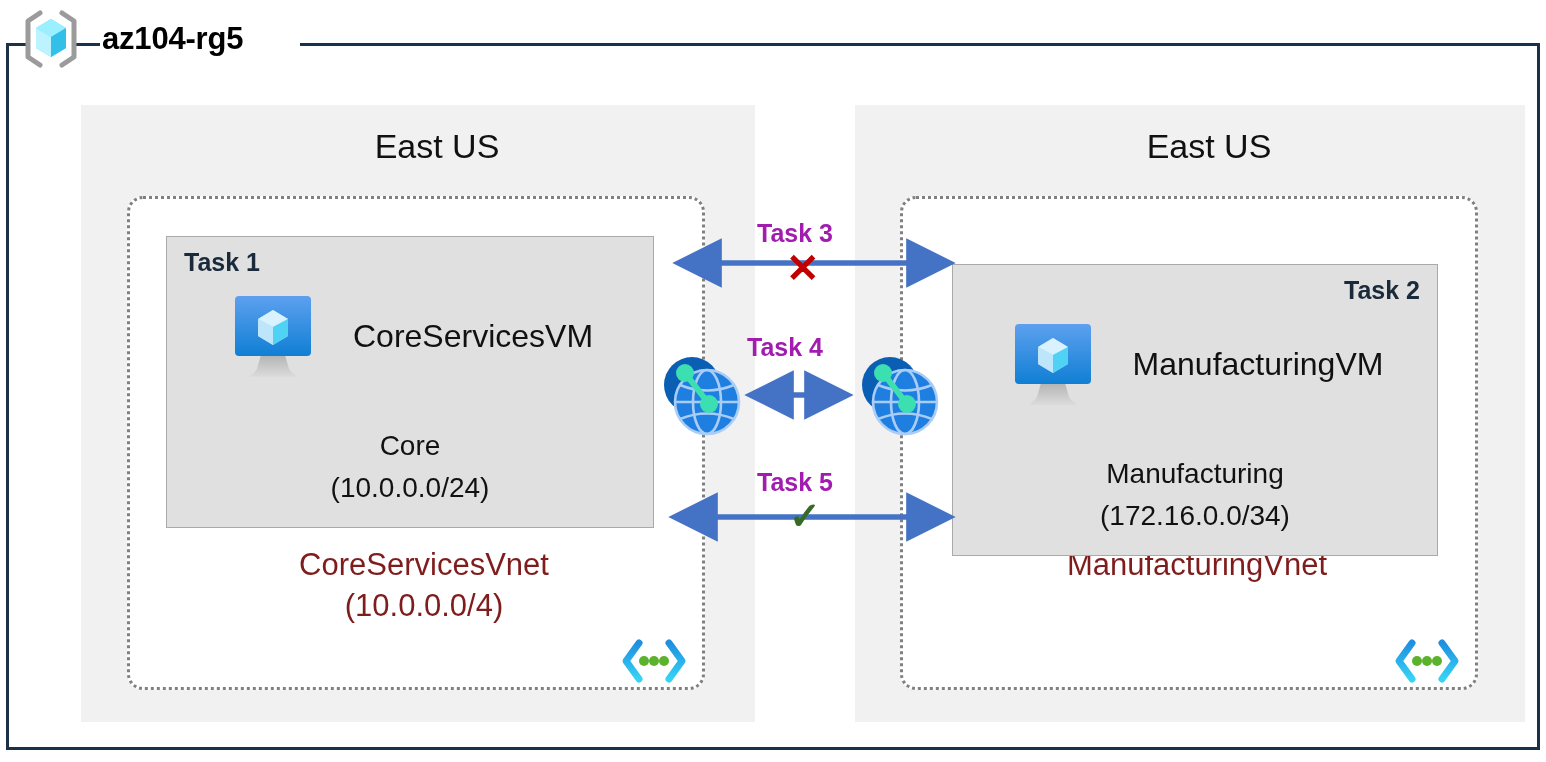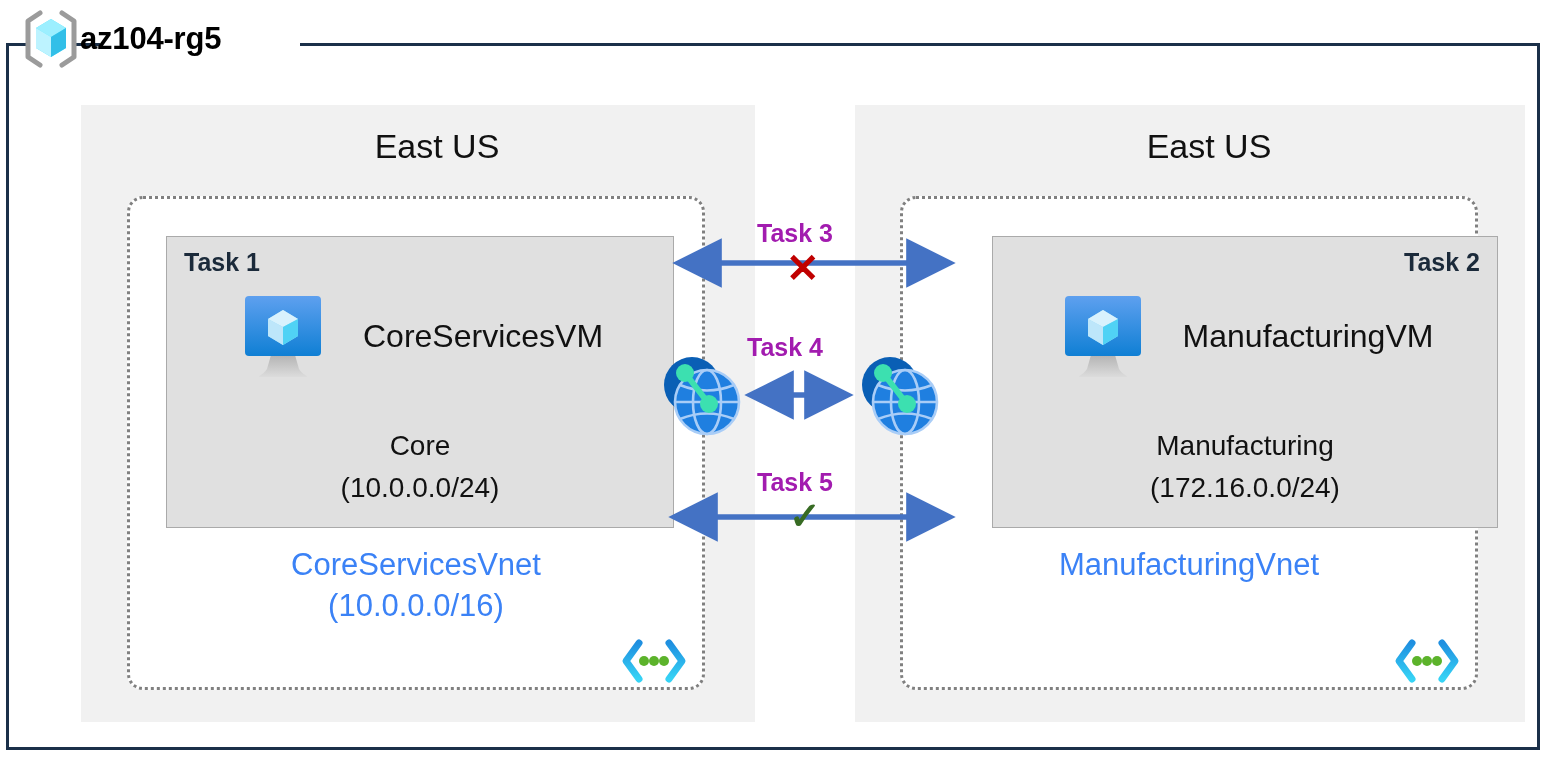--- a/index.html
+++ b/index.html
@@ -68,21 +68,21 @@
     background: #1b3049;
   }
 
   
   .rg-header {
     position: absolute;
     left: 22px;
     top: 8px;
     display: flex;
     align-items: center;
-    gap: 0;
+    gap: 22px;
   }
   .rg-icon {
     width: 58px;
     height: 62px;
     display: block;
   }
   .rg-title {
     font-size: 31px;
     font-weight: bold;
     color: #000000;
@@ -119,49 +119,48 @@
     border-radius: 16px;
     background: #ffffff;
     top: 196px;
     height: 488px;
   }
   .vnet-left  { left: 127px; width: 572px; }
   .vnet-right { left: 900px; width: 572px; }
 
   .vnet-caption {
     position: absolute;
-    left: 0;
+    left: 8px;
     width: 100%;
     top: 345px;
     text-align: center;
     font-size: 31px;
     line-height: 41px;
-    color: #3b82f6;
+    color: #7f1d1d;
   }
 
   
   .vnet-corner-icon {
     position: absolute;
     right: 14px;
     bottom: 2px;
     width: 68px;
     height: 48px;
   }
 
   
   .subnet {
     position: absolute;
     background: #e0e0e0;
     border: 1px solid #aaaaaa;
     top: 236px;
     height: 290px;
-    padding-left: 20px;
   }
   .subnet-left  { left: 166px; width: 486px; }
-  .subnet-right { left: 992px; width: 484px; }
+  .subnet-right { left: 952px; width: 484px; margin-top: 28px; }
 
   .task-tag {
     position: absolute;
     top: 11px;
     font-size: 25px;
     font-weight: bold;
     color: #1b2a3a;
   }
   .task-tag-left  { left: 17px; }
   .task-tag-right { right: 17px; }
@@ -275,21 +274,21 @@
     <div class="rg-title">az104-rg5</div>
   </div>
 
   <div class="region region-left">
     <div class="region-label">East US</div>
   </div>
 
   <div class="vnet vnet-left">
     <div class="vnet-caption">
       <div>CoreServicesVnet</div>
-      <div>(10.0.0.0/16)</div>
+      <div>(10.0.0.0/4)</div>
     </div>
     <svg class="vnet-corner-icon" viewBox="0 0 68 48">
       <defs>
         <linearGradient id="chevGradL" x1="0" y1="0" x2="0" y2="1">
           <stop offset="0%" stop-color="#1f8fe0"></stop>
           <stop offset="100%" stop-color="#36d3f5"></stop>
         </linearGradient>
       </defs>
       <path d="M19 6 L6 24 L19 42" fill="none" stroke="url(#chevGradL)" stroke-width="7" stroke-linecap="round" stroke-linejoin="round"></path>
       <path d="M49 6 L62 24 L49 42" fill="none" stroke="url(#chevGradL)" stroke-width="7" stroke-linecap="round" stroke-linejoin="round"></path>
@@ -369,21 +368,21 @@
         <rect x="8" y="3" width="76" height="60" rx="4" fill="url(#vmScreenR)"></rect>
         <polygon points="46,17 61,26 61,43 46,52 31,43 31,26" fill="#9cdcf7"></polygon>
         <polygon points="46,17 61,26 46,34 31,26" fill="#d9f2fd"></polygon>
         <polygon points="46,34 61,26 61,43 46,52" fill="#50d2f5"></polygon>
         <polygon points="46,34 31,26 31,43 46,52" fill="#bde6fa"></polygon>
       </svg>
       <div class="vm-name">ManufacturingVM</div>
     </div>
     <div class="subnet-caption">
       <div>Manufacturing</div>
-      <div>(172.16.0.0/24)</div>
+      <div>(172.16.0.0/34)</div>
     </div>
   </div>
 
   <svg class="peer-icon peer-icon-left" viewBox="0 0 86 86">
     <circle cx="33" cy="33" r="28" fill="#0a5fb5"></circle>
     <circle cx="48" cy="50" r="32" fill="#1f7fe0"></circle>
     <g fill="none" stroke="#a9cdf7" stroke-width="2.6">
       <circle cx="48" cy="50" r="32"></circle>
       <ellipse cx="48" cy="50" rx="14" ry="32"></ellipse>
       <line x1="16" y1="50" x2="80" y2="50"></line>

